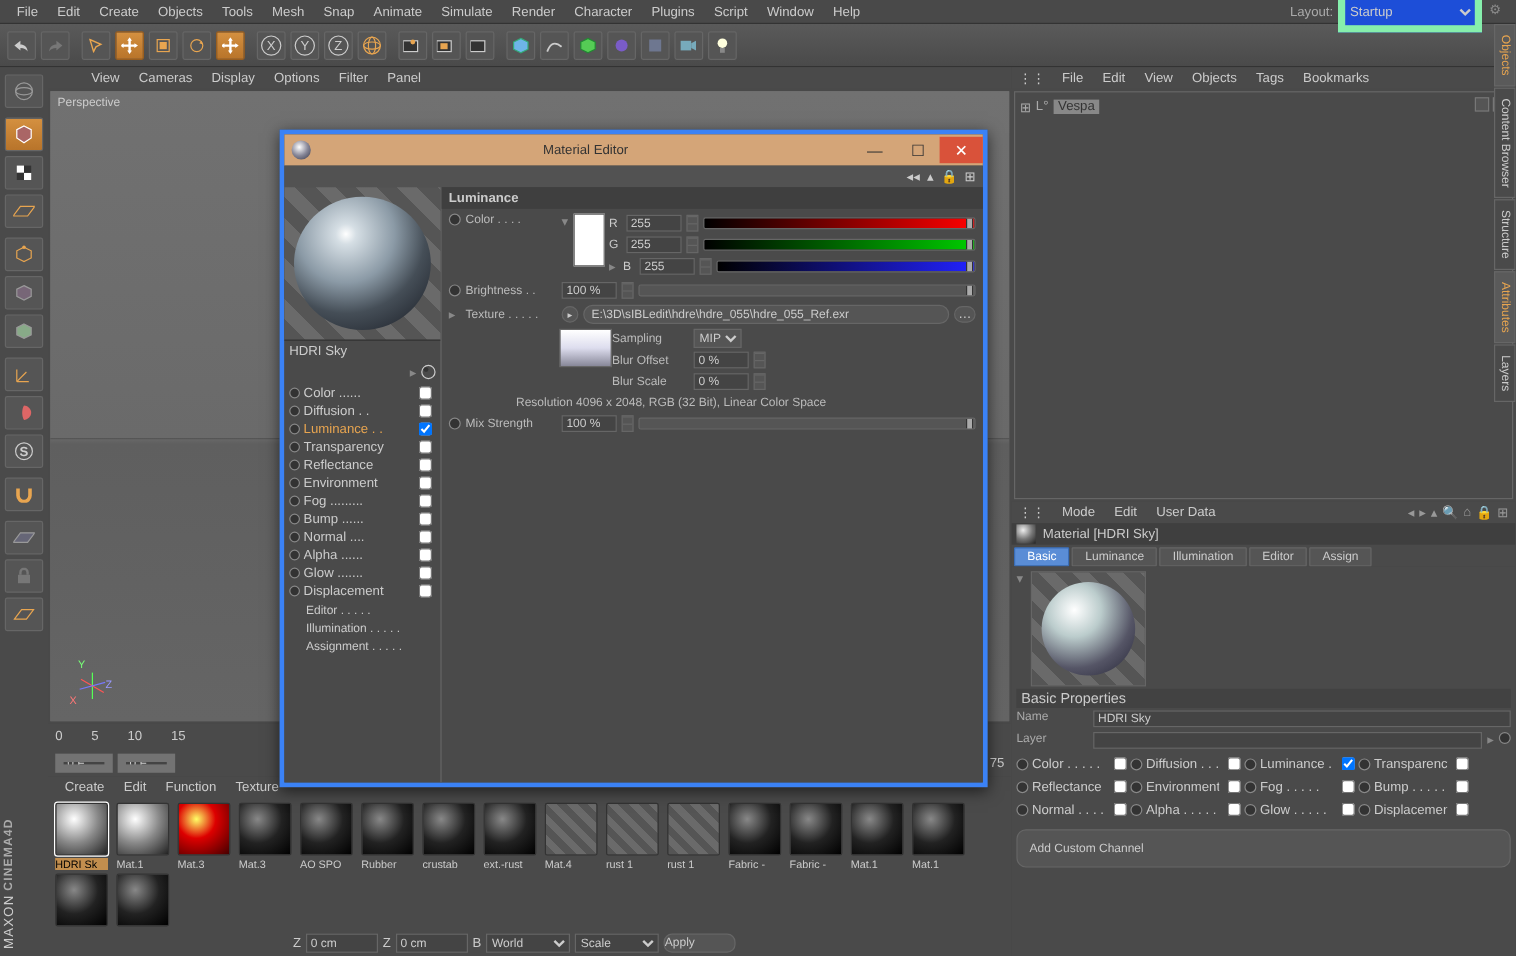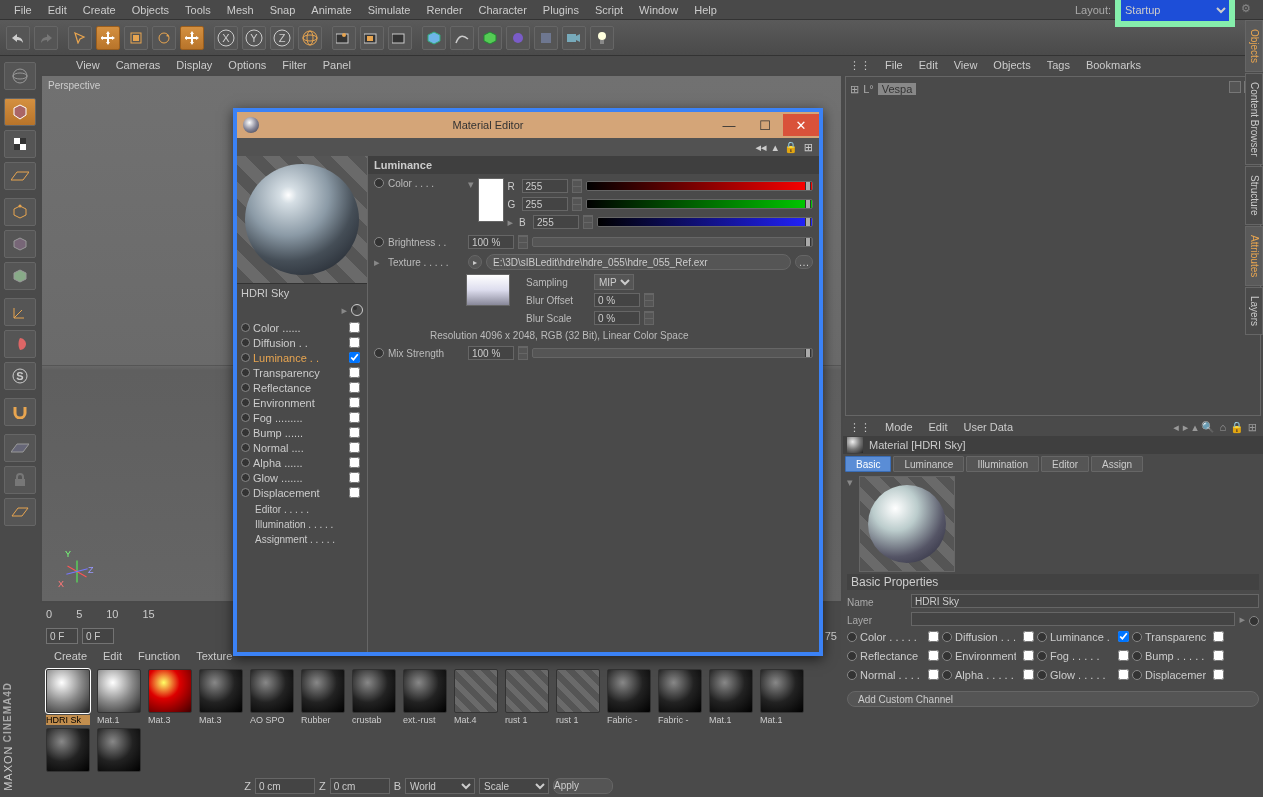--- a/index.html
+++ b/index.html
@@ -29,21 +29,21 @@
 .horizon{position:absolute;left:0;right:0;top:55%;height:1px;background:#4a4a4a;opacity:.6}
 .axis{position:absolute;left:24px;bottom:30px}
 .axis div{position:absolute;width:22px;height:1px;left:0;top:0}
 .axis .y{transform:rotate(-90deg);background:#5f5}
 .axis .x{transform:rotate(30deg);background:#f55}
 .axis .z{transform:rotate(-15deg);background:#77f}
 .axis span{font-size:9px;position:absolute}
 .timeline{height:22px;background:#4a4a4a;display:flex;align-items:center;font-size:10px;padding:0 6px}
 .timeline .tick{margin-right:24px}
 .framefields{height:22px;display:flex;align-items:center;gap:4px;padding:0 6px;background:#4a4a4a;font-size:10px}
-.framefields input{width:32px;height:16px;background:#444;border:1px solid #737373;color:#ccc;font-size:10px;padding:0 3px}
+.framefields input{width:48px;height:16px;background:#444;border:7px solid #737373;color:#ccc;font-size:10px;padding:0 3px}
 .coordbar{height:22px;display:flex;align-items:center;padding:0 230px 0 6px;gap:4px;background:#4a4a4a;font-size:10px}
 .coordbar input{width:60px;height:16px;background:#444;border:1px solid #666;color:#ccc;font-size:10px;padding:0 3px}
 .coordbar select{width:70px;height:16px;background:#444;border:1px solid #666;color:#ccc;font-size:10px}
 .coordbar .apply{width:60px;height:16px;background:#555;border:1px solid #666;text-align:left;line-height:14px;border-radius:7px;font-size:10px}
 .matbar{height:18px;background:#4a4a4a;display:flex;align-items:center;padding:0 6px;font-size:10px}
 .matbar .mi{padding:2px 8px}
 .matgrid{height:110px;background:#4a4a4a;display:flex;align-items:flex-start;padding:4px;gap:3px;flex-wrap:wrap;overflow:hidden}
 .matswatch{width:48px;display:flex;flex-direction:column;align-items:center}
 .matswatch .ball{width:44px;height:44px;background:radial-gradient(circle at 35% 30%,#fff,#888 50%,#222);border:1px solid #333;border-radius:2px}
 .matswatch.stripes .ball{background:repeating-linear-gradient(45deg,#555,#555 6px,#6a6a6a 6px,#6a6a6a 12px)}
@@ -65,30 +65,30 @@
 .attrtitle .sw{width:16px;height:16px;background:radial-gradient(circle at 35% 30%,#eee,#777 50%,#222);margin-right:6px}
 .tabs{height:18px;display:flex;gap:2px;padding:2px;background:#4a4a4a}
 .tab{height:16px;padding:0 10px;background:#555;border:1px solid #666;display:flex;align-items:center;font-size:10px;border-radius:1px}
 .tab.active{background:#5a8dd6;color:#fff;border-color:#3a6db6}
 .attrbody{flex:1;background:#4a4a4a;padding:4px;display:flex;flex-direction:column;gap:2px;overflow:hidden}
 .preview{display:flex}
 .preview .tri{width:12px;color:#888}
 .preview .ball{width:96px;height:96px;background:repeating-linear-gradient(45deg,#555,#555 10px,#6a6a6a 10px,#6a6a6a 20px);border:1px solid #666;position:relative}
 .preview .ball::after{content:"";position:absolute;inset:8px;border-radius:50%;background:radial-gradient(circle at 35% 30%,#fff,#bcc 30%,#556 65%,#223 100%)}
 .section-hdr{height:16px;background:#424242;padding:0 4px;display:flex;align-items:center;font-weight:normal;font-size:12px}
-.prow{display:flex;align-items:flex-end;gap:4px;height:16px}
+.prow{display:flex;align-items:flex-start;gap:4px;height:16px}
 .prow .lab{width:60px;font-size:10px;color:#aaa;white-space:nowrap}
 .prow input[type=text]{flex:1;height:14px;background:#444;border:1px solid #666;color:#ccc;font-size:10px;padding:0 3px}
 .prow .radio{width:10px;height:10px;border-radius:50%;border:1px solid #888;background:#333}
 .chkgrid{display:flex;flex-wrap:wrap;gap:2px 0}
 .chkitem{display:flex;align-items:center;gap:3px;width:95px;font-size:10px}
 .chkitem .dot{width:10px;height:10px;border-radius:50%;border:1px solid #888;background:#333;flex-shrink:0}
 .chkitem .lbl{flex:1;overflow:hidden;white-space:nowrap}
 .chkitem input{width:11px;height:11px}
-.btn{height:16px;padding:0 10px;background:#555;border:1px solid #666;border-radius:8px;font-size:10px;display:inline-flex;align-items:center}
+.btn{height:32px;padding:0 10px;background:#555;border:1px solid #666;border-radius:8px;font-size:10px;display:inline-flex;align-items:center}
 .sidetabs{position:absolute;right:0;top:20px;width:18px;display:flex;flex-direction:column}
 .sidetab{writing-mode:vertical-rl;padding:8px 2px;background:#4a4a4a;border:1px solid #666;font-size:10px;margin-bottom:1px;text-align:center}
 .sidetab.active{background:#5a5a5a;color:#e8a550}
 
 .dialog{position:absolute;left:233px;top:108px;width:590px;height:548px;background:#4a4a4a;border:4px solid #3b82f6;box-shadow:0 3px 12px rgba(0,0,0,.6)}
 .dlg-titlebar{height:26px;background:#d4a578;display:flex;align-items:center;color:#222;font-size:12px}
 .dlg-titlebar .ico{width:16px;height:16px;margin:0 6px;border-radius:50%;background:radial-gradient(circle at 40% 35%,#fff,#889,#334)}
 .dlg-titlebar .title{flex:1;text-align:center;color:#333}
 .dlg-titlebar .winbtn{width:36px;height:22px;display:flex;align-items:center;justify-content:center;font-size:13px;color:#333}
 .dlg-titlebar .winbtn.close{background:#d9523a;color:#fff}
@@ -116,21 +116,21 @@
 .frow input[type=text]{width:46px;height:14px;background:#444;border:1px solid #666;color:#ccc;font-size:10px;padding:0 3px}
 .frow .spin{width:10px;height:14px;background:#555;border:1px solid #666;display:flex;flex-direction:column}
 .frow .spin::before,.frow .spin::after{content:"";flex:1;border-top:1px solid #666}
 .slider{flex:1;height:10px;background:#333;border:1px solid #666;border-radius:2px;position:relative;overflow:hidden}
 .slider.red::before{content:"";position:absolute;inset:0;background:linear-gradient(to right,#000,#f00)}
 .slider.green::before{content:"";position:absolute;inset:0;background:linear-gradient(to right,#000,#0c0)}
 .slider.blue::before{content:"";position:absolute;inset:0;background:linear-gradient(to right,#000,#22f)}
 .slider.plain{background:#555}
 .slider .knob{position:absolute;top:-1px;width:6px;height:12px;background:#aaa;border:1px solid #333}
 .pathbox{flex:1;height:16px;background:#555;border:1px solid #666;border-radius:8px;padding:0 6px;display:flex;align-items:center;font-size:10px;overflow:hidden;white-space:nowrap}
-.texrow{display:flex;gap:16px}
+.texrow{display:flex;gap:0}
 .texrow .thumb{width:44px;height:32px;background:linear-gradient(#fff,#dde,#889);border:1px solid #666}
 .frow select{height:16px;background:#555;border:1px solid #666;color:#ccc;font-size:10px;flex:1}
 .small-label{width:64px;font-size:10px;color:#bbb}
 .resline{font-size:10px;color:#bbb;padding-left:56px}
 .brand{position:absolute;left:2px;bottom:6px;writing-mode:vertical-rl;transform:rotate(180deg);font-size:8px;color:#888;letter-spacing:1px}
 .brand b{font-size:10px;color:#aaa}
 .objtree .icons{position:absolute;right:4px;top:4px;display:flex;gap:3px}
 .objtree .icons .i{width:12px;height:12px;border:1px solid #777;background:#555}
 svg{display:block}
 </style>

